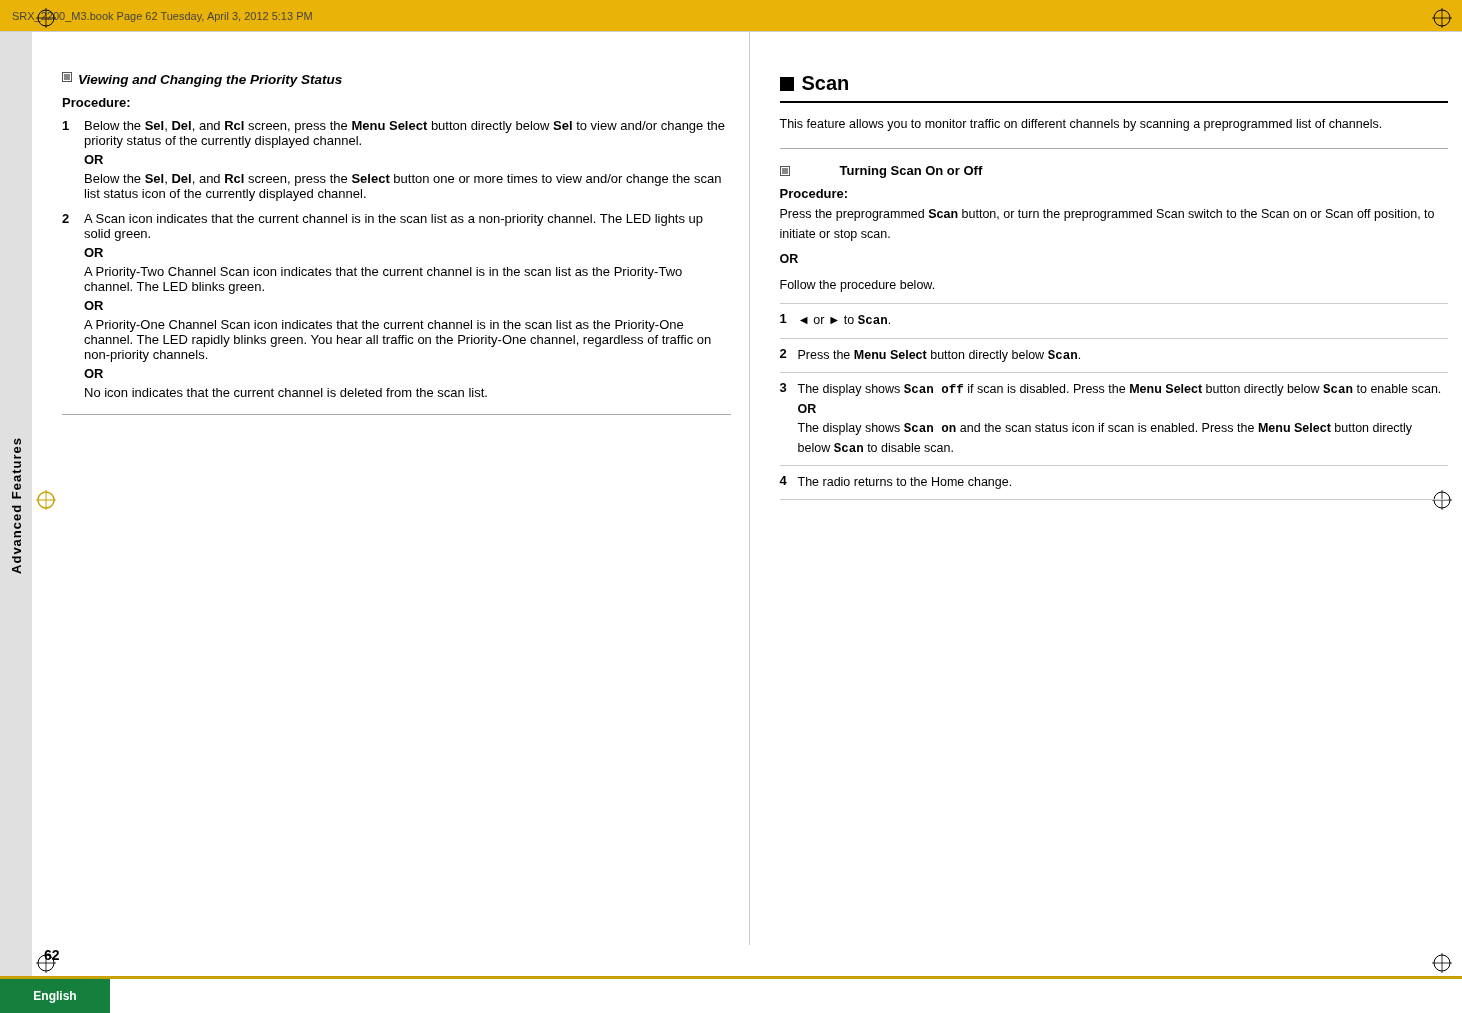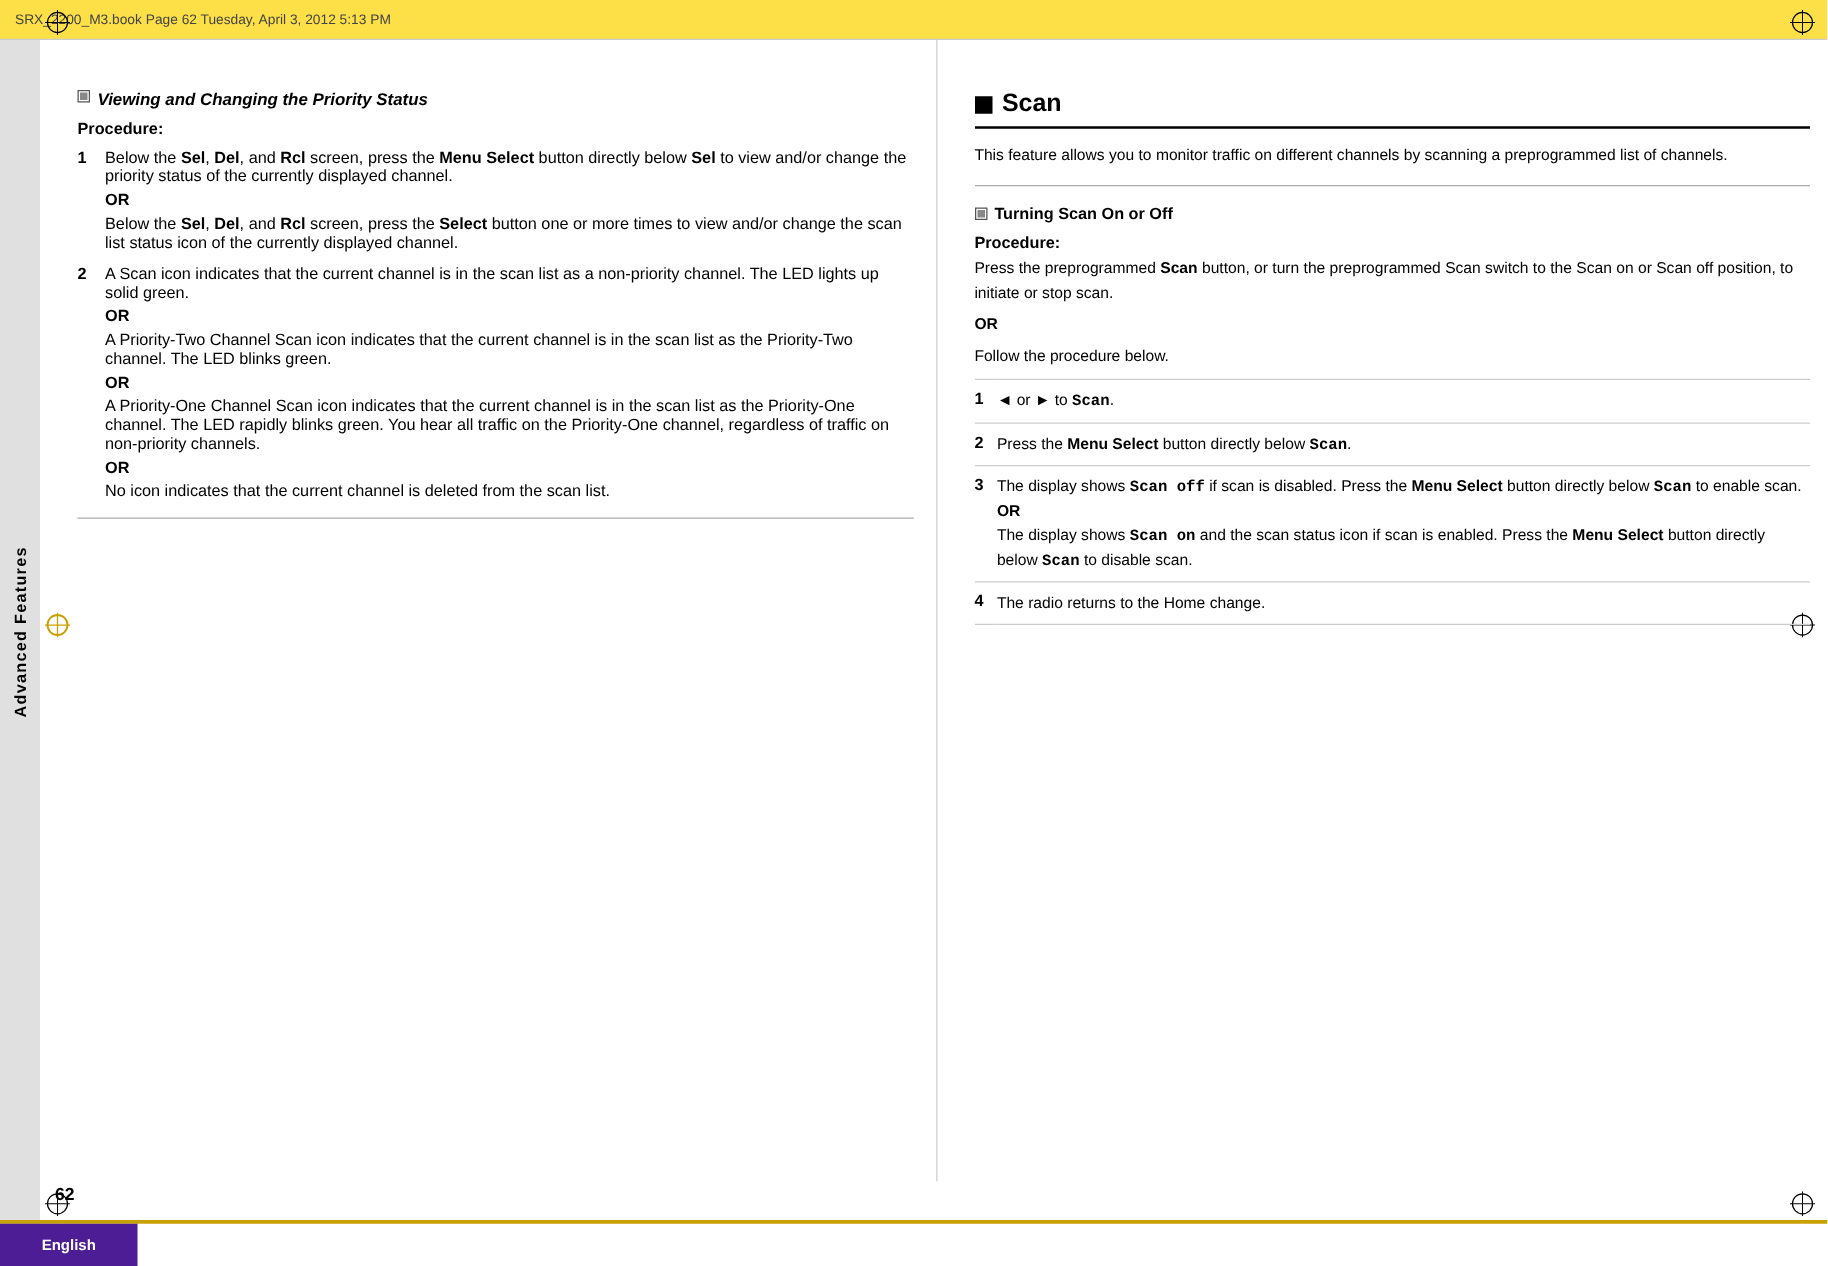--- a/index.html
+++ b/index.html
@@ -20,42 +20,42 @@
       background: #ffffff;
     }
 
     
     .header-bar {
       position: absolute;
       top: 0;
       left: 0;
       right: 0;
       height: 32px;
-      background: #fde047;
+      background: #eab308;
       border-bottom: 1px solid #ccc;
       display: flex;
       align-items: center;
       padding: 0 12px;
       font-size: 11px;
       color: #444;
     }
 
     
     .footer-bar {
       position: absolute;
       bottom: 0;
       left: 0;
       right: 0;
       height: 34px;
       display: flex;
       align-items: center;
     }
 
     .footer-english {
-      background: #4c1d95;
+      background: #15803d;
       color: #fff;
       height: 100%;
       width: 110px;
       display: flex;
       align-items: center;
       justify-content: center;
       font-size: 12px;
       font-weight: bold;
     }
 
@@ -190,20 +190,21 @@
     .subsection-icon::after {
       content: '';
       position: absolute;
       top: 1px; left: 1px; right: 1px; bottom: 1px;
       background: #888;
     }
 
     .subsection-text {
       font-weight: bold;
       font-size: 13px;
+      margin-left: 44px;
     }
 
     .procedure-colon {
       font-weight: bold;
       font-size: 13px;
     }
 
     .body-text {
       font-size: 12.5px;
       line-height: 1.55;

